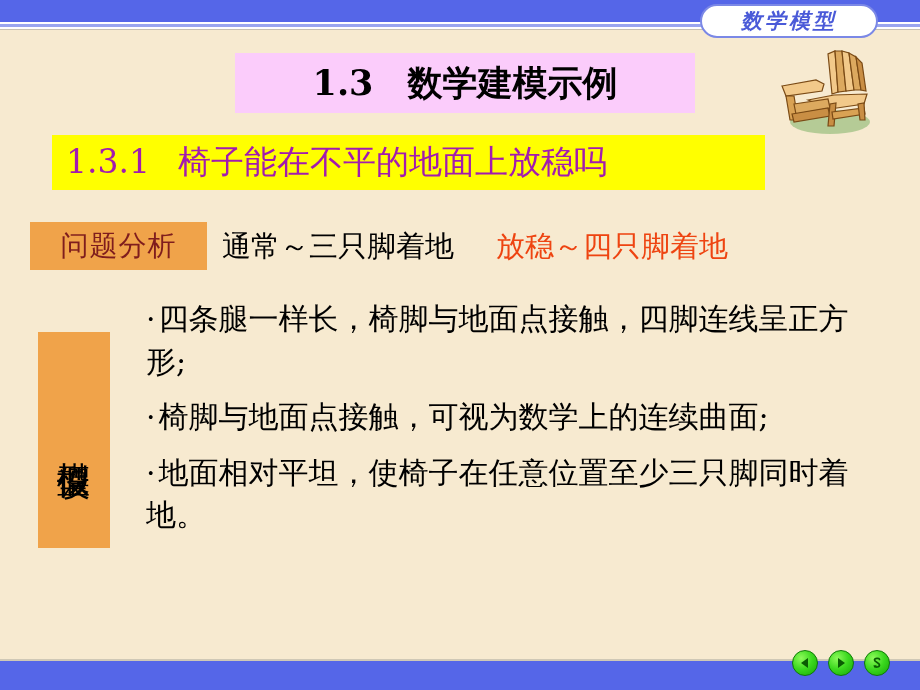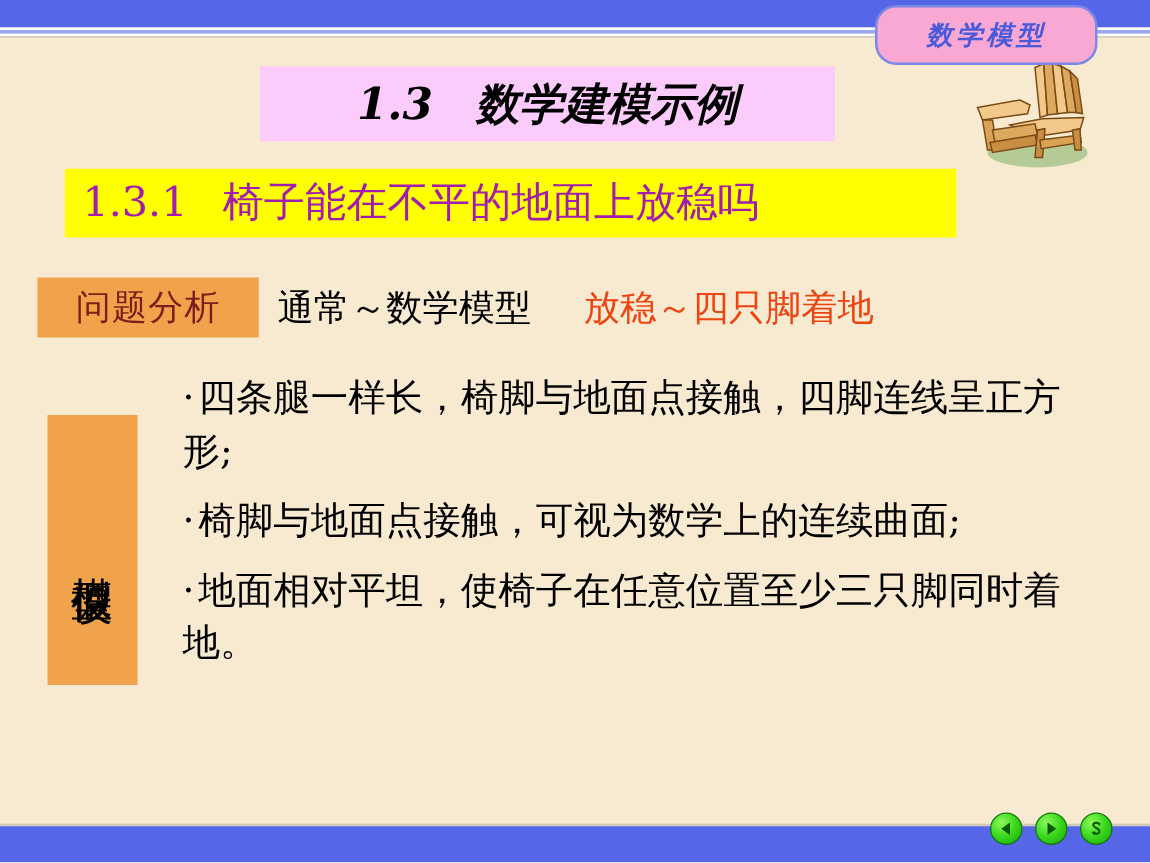--- a/index.html
+++ b/index.html
@@ -45,46 +45,46 @@
   }
   .bottom-band {
     position: absolute; left: 0; top: 661px;
     width: 920px; height: 29px;
     background: #5566e8;
   }
 
   
   .logo-pill {
     position: absolute; left: 700px; top: 4px;
-    width: 178px; height: 48px;
-    background: #f9a8d4;
+    width: 178px; height: 34px;
+    background: #ffffff;
     border: 2px solid #7b88e6;
     border-radius: 17px;
     display: flex; align-items: center; justify-content: center;
     z-index: 6;
   }
   .logo-pill span {
     font-family: "DejaVu Serif", "Liberation Serif", serif;
     font-size: 21px;
     font-style: italic;
     font-weight: bold;
     color: #4a5ad8;
     letter-spacing: 3px;
     white-space: nowrap;
   }
 
   
   .chair { position: absolute; left: 772px; top: 42px; z-index: 5; }
 
   
   .title-box {
-    position: absolute; left: 208px; top: 53px;
+    position: absolute; left: 235px; top: 53px;
     width: 460px; height: 60px;
     background: #fbccfb;
-    display: flex; align-items: center; justify-content: center; font-style: italic;
+    display: flex; align-items: center; justify-content: center;
   }
   .title-box .t-text {
     font-family: "DejaVu Serif", "Liberation Serif", serif;
     font-weight: bold;
     font-size: 35px;
     color: #000000;
     white-space: nowrap;
   }
   .title-box .t-num { margin-right: 34px; }
 
@@ -235,21 +235,21 @@
   <div class="subtitle-box">
     <div class="s-text">
       <span class="s-num">1.3.1</span><span>椅子能在不平的地面上放稳吗</span>
     </div>
   </div>
 
   <div class="analysis-tag">
     <span>问题分析</span>
   </div>
   <div class="analysis-line">
-    <span class="normal">通常～数学模型</span>
+    <span class="normal">通常～三只脚着地</span>
     <span class="accent">放稳～四只脚着地</span>
   </div>
 
   <div class="assume-tag">
     <span>模型假设</span>
   </div>
 
   <div class="bullets">
     <p class="bullet-p">
       <span class="dot">·</span><span>四条腿一样长，椅脚与地面点接触，四脚连线呈正方形;</span>

